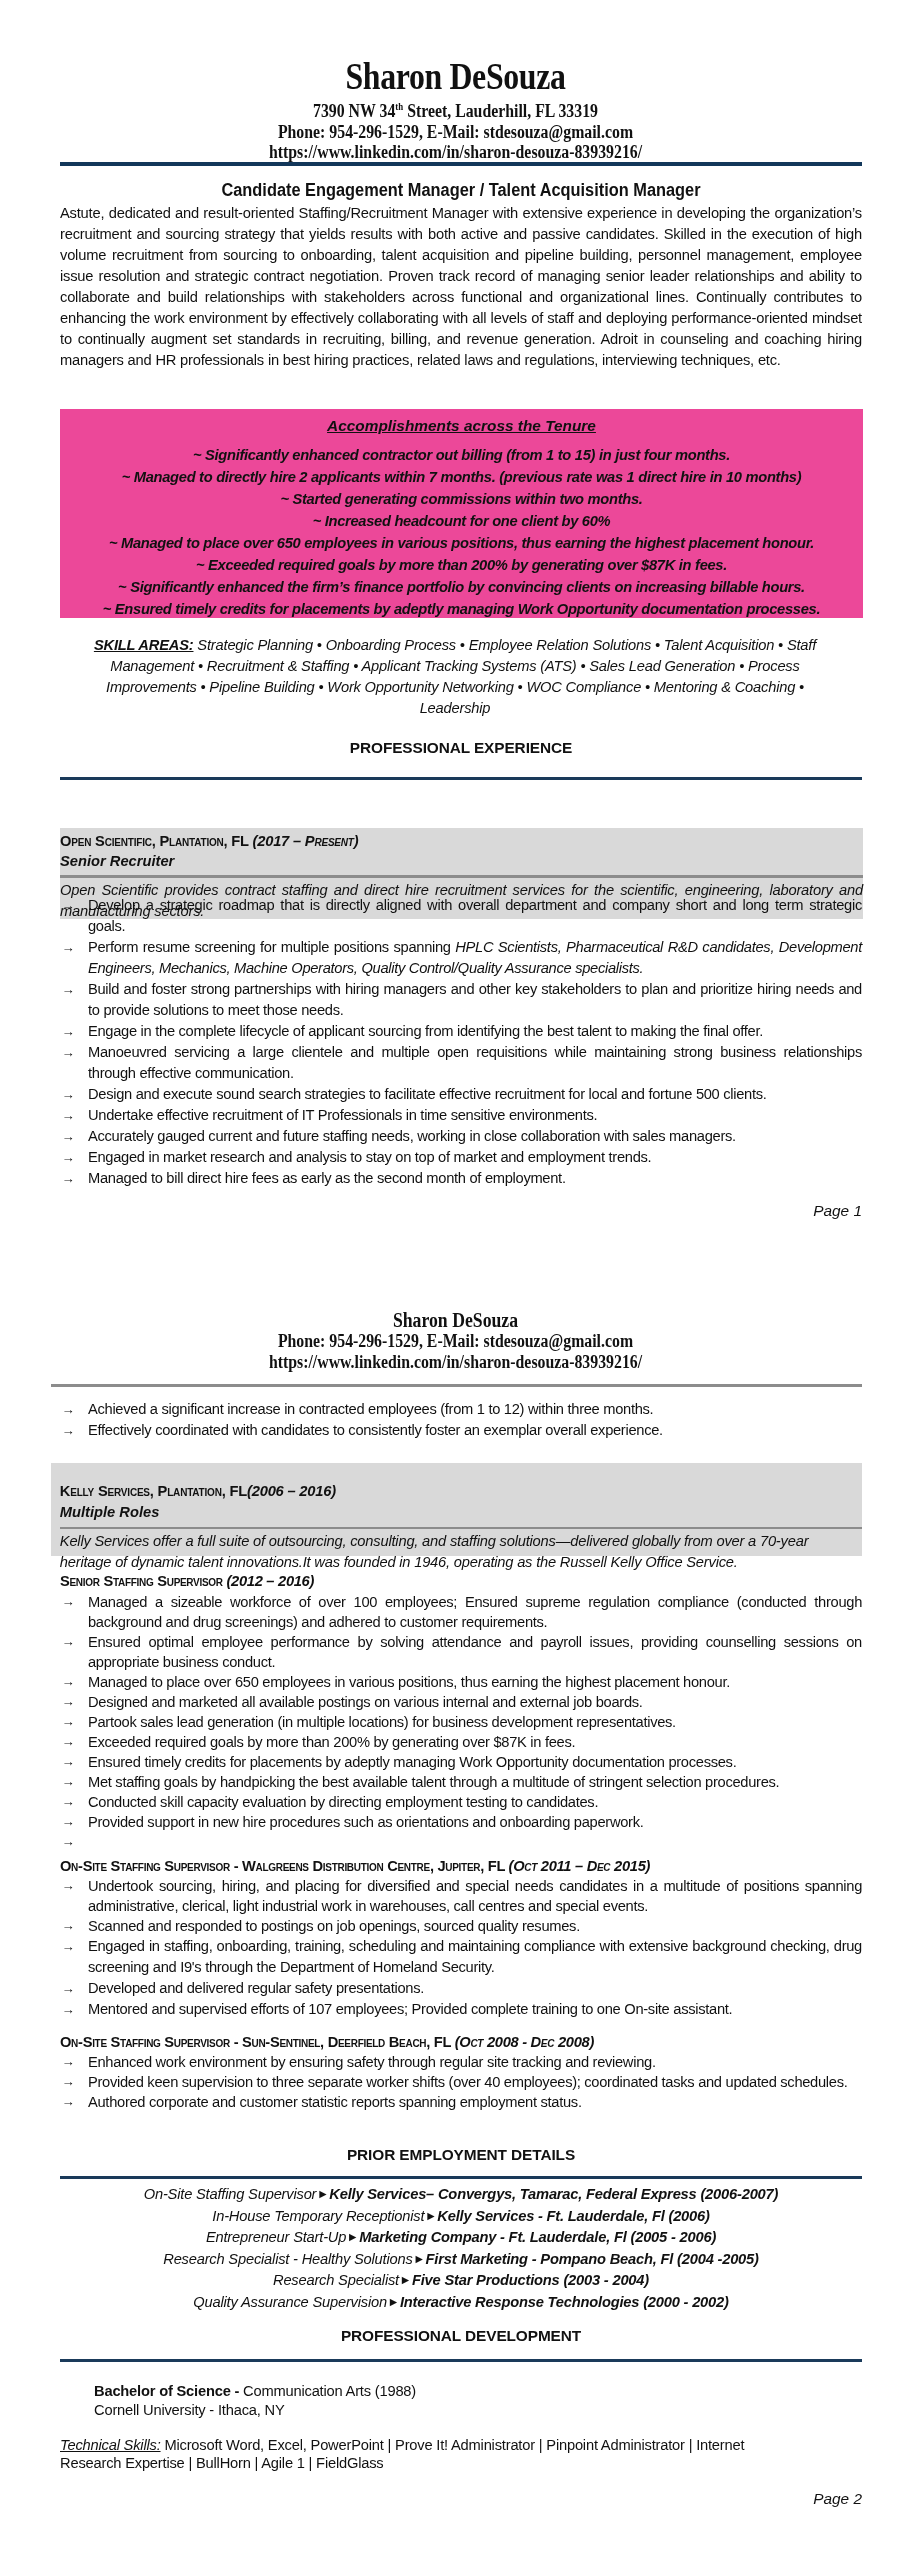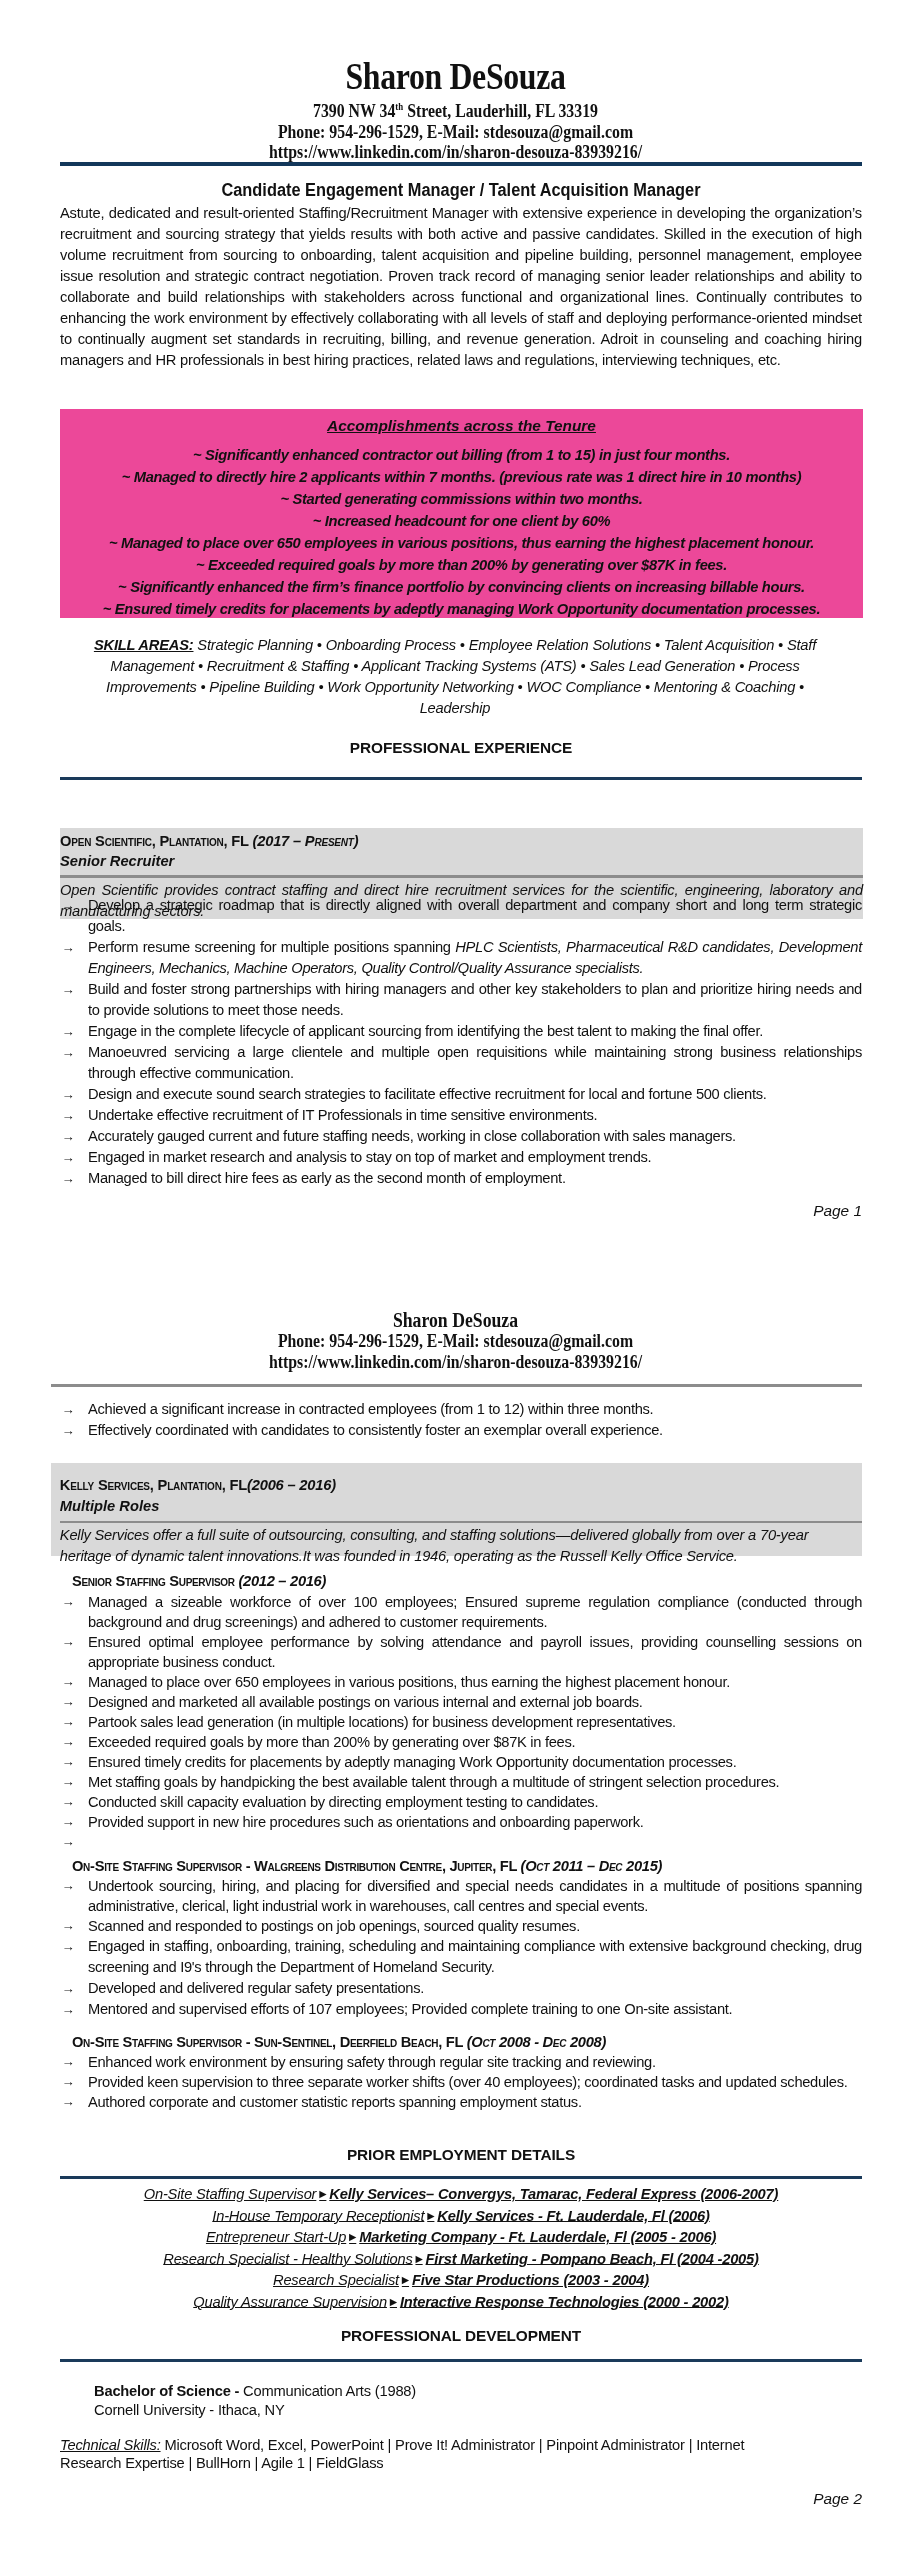--- a/index.html
+++ b/index.html
@@ -39,24 +39,24 @@
   .job-company .dates { font-style:italic; }
   .job-role { font-weight:bold; font-style:italic; font-size:14.7px; line-height:20.6px; }
   .job-desc { font-style:italic; font-size:14.7px; line-height:21px; text-align:justify; letter-spacing:-0.2px; }
 
   .bullets { list-style:none; margin:0; padding:0; }
   .bullets li { position:relative; padding-left:28px; font-size:14.7px; line-height:21px; text-align:justify; letter-spacing:-0.3px; }
   .bullets li .arrow { position:absolute; left:1.5px; top:0; font-size:13.2px; }
   .bullets li i { font-style:italic; }
   .bullets.tight li { line-height:20px; }
 
-  .sub-heading { font-weight:bold; font-size:14.7px; line-height:20.6px; font-variant:small-caps; letter-spacing:-0.3px; white-space:nowrap;margin-left:12px; }
+  .sub-heading { font-weight:bold; font-size:14.7px; line-height:20.6px; font-variant:small-caps; letter-spacing:-0.3px; white-space:nowrap; }
   .sub-heading .dates { font-style:italic; }
 
-  .prior-item { font-size:14.7px; line-height:21px; letter-spacing:-0.2px; white-space:nowrap;text-decoration:underline; }
+  .prior-item { font-size:14.7px; line-height:21px; letter-spacing:-0.2px; white-space:nowrap; }
   .prior-item .role { font-style:italic; }
   .prior-item .tri { font-size:9.6px; vertical-align:1.5px; margin:0 2.9px; }
   .prior-item .org { font-weight:bold; font-style:italic; }
 
   .edu { font-size:14.7px; line-height:19px; letter-spacing:-0.2px; }
   .edu b { font-weight:bold; }
   .tech-label { font-style:italic; text-decoration:underline; }
 
   .page-label { font-style:italic; font-size:15.4px; line-height:19px; text-align:right; }
 </style>
@@ -123,21 +123,21 @@
 </div>
 <div class="abs gray-rule" style="left:51px;width:811px;top:1384px;"></div>
 
 <ul class="abs sans bullets content" style="top:1399px;">
   <li><span class="arrow">→</span><span>Achieved a significant increase in contracted employees (from 1 to 12) within three months.</span></li>
   <li><span class="arrow">→</span><span>Effectively coordinated with candidates to consistently foster an exemplar overall experience.</span></li>
 </ul>
 
 <div class="abs job-box sans" style="left:51px;width:811px;top:1463px;height:93px;">
   <div style="padding-left:8.8px;">
-    <div class="job-company" style="margin-top:12px;"><span>Kelly Services, Plantation, FL</span><span class="dates">(2006 – 2016)</span></div>
+    <div class="job-company" style="margin-top:18px;"><span>Kelly Services, Plantation, FL</span><span class="dates">(2006 – 2016)</span></div>
     <div class="job-role">Multiple Roles</div>
   </div>
   <div class="gray-rule" style="margin-top:4.4px;margin-left:8.8px;"></div>
   <div class="job-desc" style="margin-top:1.5px;padding-left:8.8px;text-align:left;">Kelly Services offer a full suite of outsourcing, consulting, and staffing solutions—delivered globally from over a 70-year heritage of dynamic talent innovations.It was founded in 1946, operating as the Russell Kelly Office Service.</div>
 </div>
 
 <div class="abs sans sub-heading content" style="top:1571px;"><span>Senior Staffing Supervisor </span><span class="dates">(2012 – 2016)</span></div>
 <ul class="abs sans bullets tight content" style="top:1592px;">
   <li><span class="arrow">→</span><span>Managed a sizeable workforce of over 100 employees; Ensured supreme regulation compliance (conducted through background and drug screenings) and adhered to customer requirements.</span></li>
   <li><span class="arrow">→</span><span>Ensured optimal employee performance by solving attendance and payroll issues, providing counselling sessions on appropriate business conduct.</span></li>

